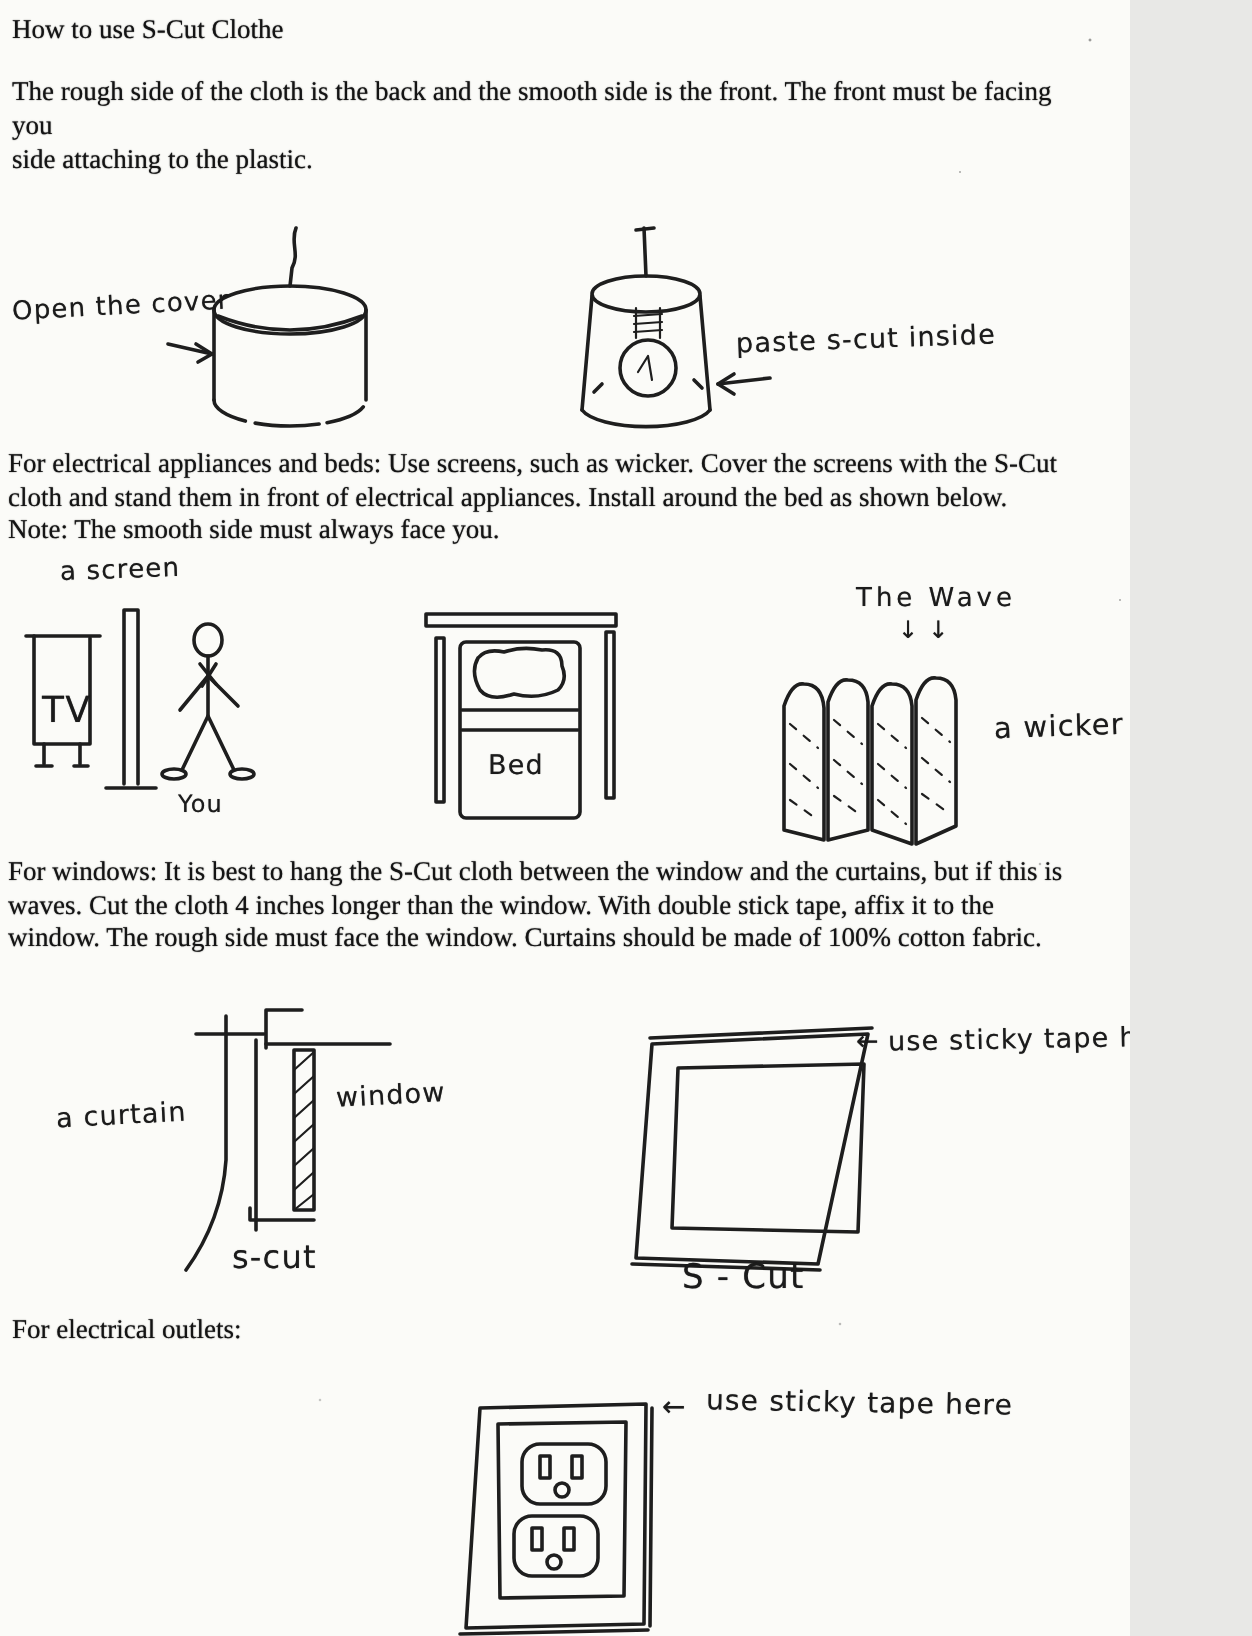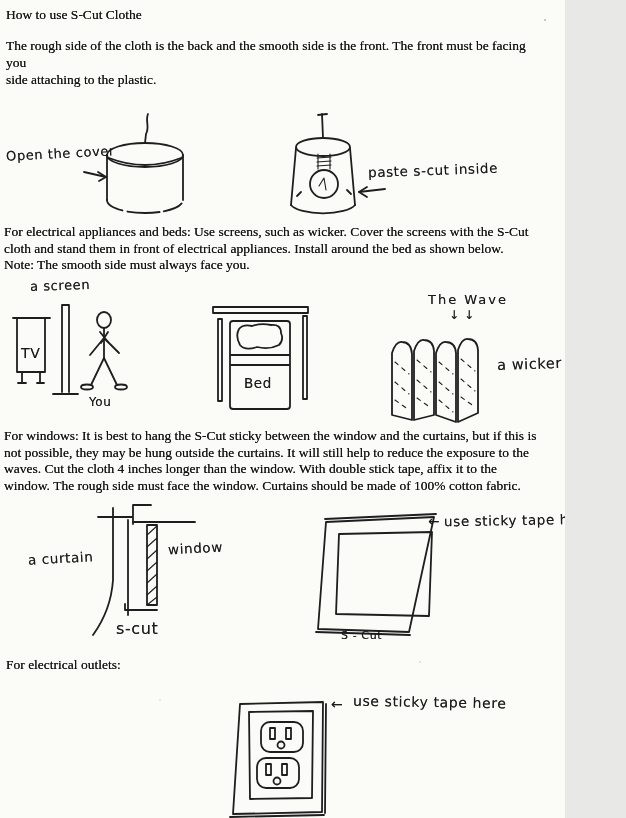--- a/index.html
+++ b/index.html
@@ -54,22 +54,21 @@
     <div>side attaching to the plastic.</div>
   </div>
 
   <div class="typed" style="left:4px; top:224px;">
     <div>For electrical appliances and beds: Use screens, such as wicker. Cover the screens with the S-Cut</div>
     <div>cloth and stand them in front of electrical appliances. Install around the bed as shown below.</div>
     <div>Note: The smooth side must always face you.</div>
   </div>
 
   <div class="typed" style="left:4px; top:428px;">
-    <div>For windows: It is best to hang the S-Cut sticky between the window and the curtains, but if this is</div>
-    <div>not possible, they may be hung outside the curtains. It will still help to reduce the exposure to the</div>
+    <div>For windows: It is best to hang the S-Cut cloth between the window and the curtains, but if this is</div>
     <div>waves. Cut the cloth 4 inches longer than the window. With double stick tape, affix it to the</div>
     <div>window. The rough side must face the window. Curtains should be made of 100% cotton fabric.</div>
   </div>
 
   <div class="typed" style="left:6px; top:657px;">For electrical outlets:</div>
 
   <svg style="left:0; top:112px;" width="220" height="110" viewBox="0 0 220 110">
     <path d="M148,2 C145,9 150,15 146,22 L145,31"></path>
     <ellipse cx="145" cy="43" rx="38" ry="12"></ellipse>
     <path d="M109,46 Q145,60 181,46"></path>
@@ -120,21 +119,21 @@
     <g>
       <ellipse cx="96" cy="22" rx="7" ry="8"></ellipse>
       <path d="M96,30 V60"></path>
       <path d="M96,40 L82,57 M96,40 L111,55"></path>
       <path d="M92,34 L100,44 M100,34 L93,45" class="thin"></path>
       <path d="M96,60 L83,87 M96,60 L109,87"></path>
       <ellipse cx="79" cy="89" rx="6" ry="2.5"></ellipse>
       <ellipse cx="113" cy="89" rx="6" ry="2.5"></ellipse>
     </g>
   </svg>
-  <span class="hand" style="left:21px; top:345px; font-size:14px;">TV</span>
+  <span class="hand" style="left:21px; top:345px; font-size:18px;">TV</span>
   <span class="hand" style="left:89px; top:395px; font-size:12px;">You</span>
 
   <svg style="left:195px; top:295px;" width="125" height="125" viewBox="0 0 125 125">
     <g>
       <path d="M18,12 H113 M18,18 H113 M18,12 V18 M113,12 V18"></path>
       <path d="M23,24 V106 M27,24 V106 M23,24 H27 M23,106 H27"></path>
       <path d="M108,21 V104 M112,21 V104 M108,21 H112 M108,104 H112"></path>
     </g>
     <g>
       <rect x="35" y="26" width="60" height="88" rx="3"></rect>
@@ -188,21 +187,21 @@
   <span class="hand" style="left:116px; top:619px; font-size:16px;">s-cut</span>
 
   <svg style="left:312px; top:508px;" width="295" height="135" viewBox="0 0 295 135">
     <path d="M14,14 L122,9 L97,124 L6,121 Z"></path>
     <path d="M13,11 L124,6"></path>
     <path d="M4,124 L98,127"></path>
     <path d="M27,26 L120,24 L117,108 L24,106 Z" class="thin"></path>
   </svg>
   <span class="hand" style="left:428px; top:513px; font-size:13.5px;">←</span>
   <span class="hand" style="left:444px; top:512px; font-size:13.5px; transform:rotate(-1deg);">use sticky tape here</span>
-  <span class="hand" style="left:341px; top:629px; font-size:11px;">S - Cut</span>
+  <span class="hand" style="left:341px; top:629px; font-size:17px;">S - Cut</span>
 
   <svg style="left:225px; top:692px;" width="135" height="126" viewBox="0 0 135 126">
     <path d="M15,12 L98,10 L97,120 L8,122 Z"></path>
     <path d="M5,125 L99,123"></path>
     <path d="M101,12 L100,121"></path>
     <path d="M24,20 L88,19 L87,106 L25,107 Z" class="thin"></path>
     <g>
       <rect x="36" y="30" width="42" height="30" rx="9"></rect>
       <rect x="45" y="36" width="5" height="11" class="thin"></rect>
       <rect x="61" y="36" width="5" height="11" class="thin"></rect>

